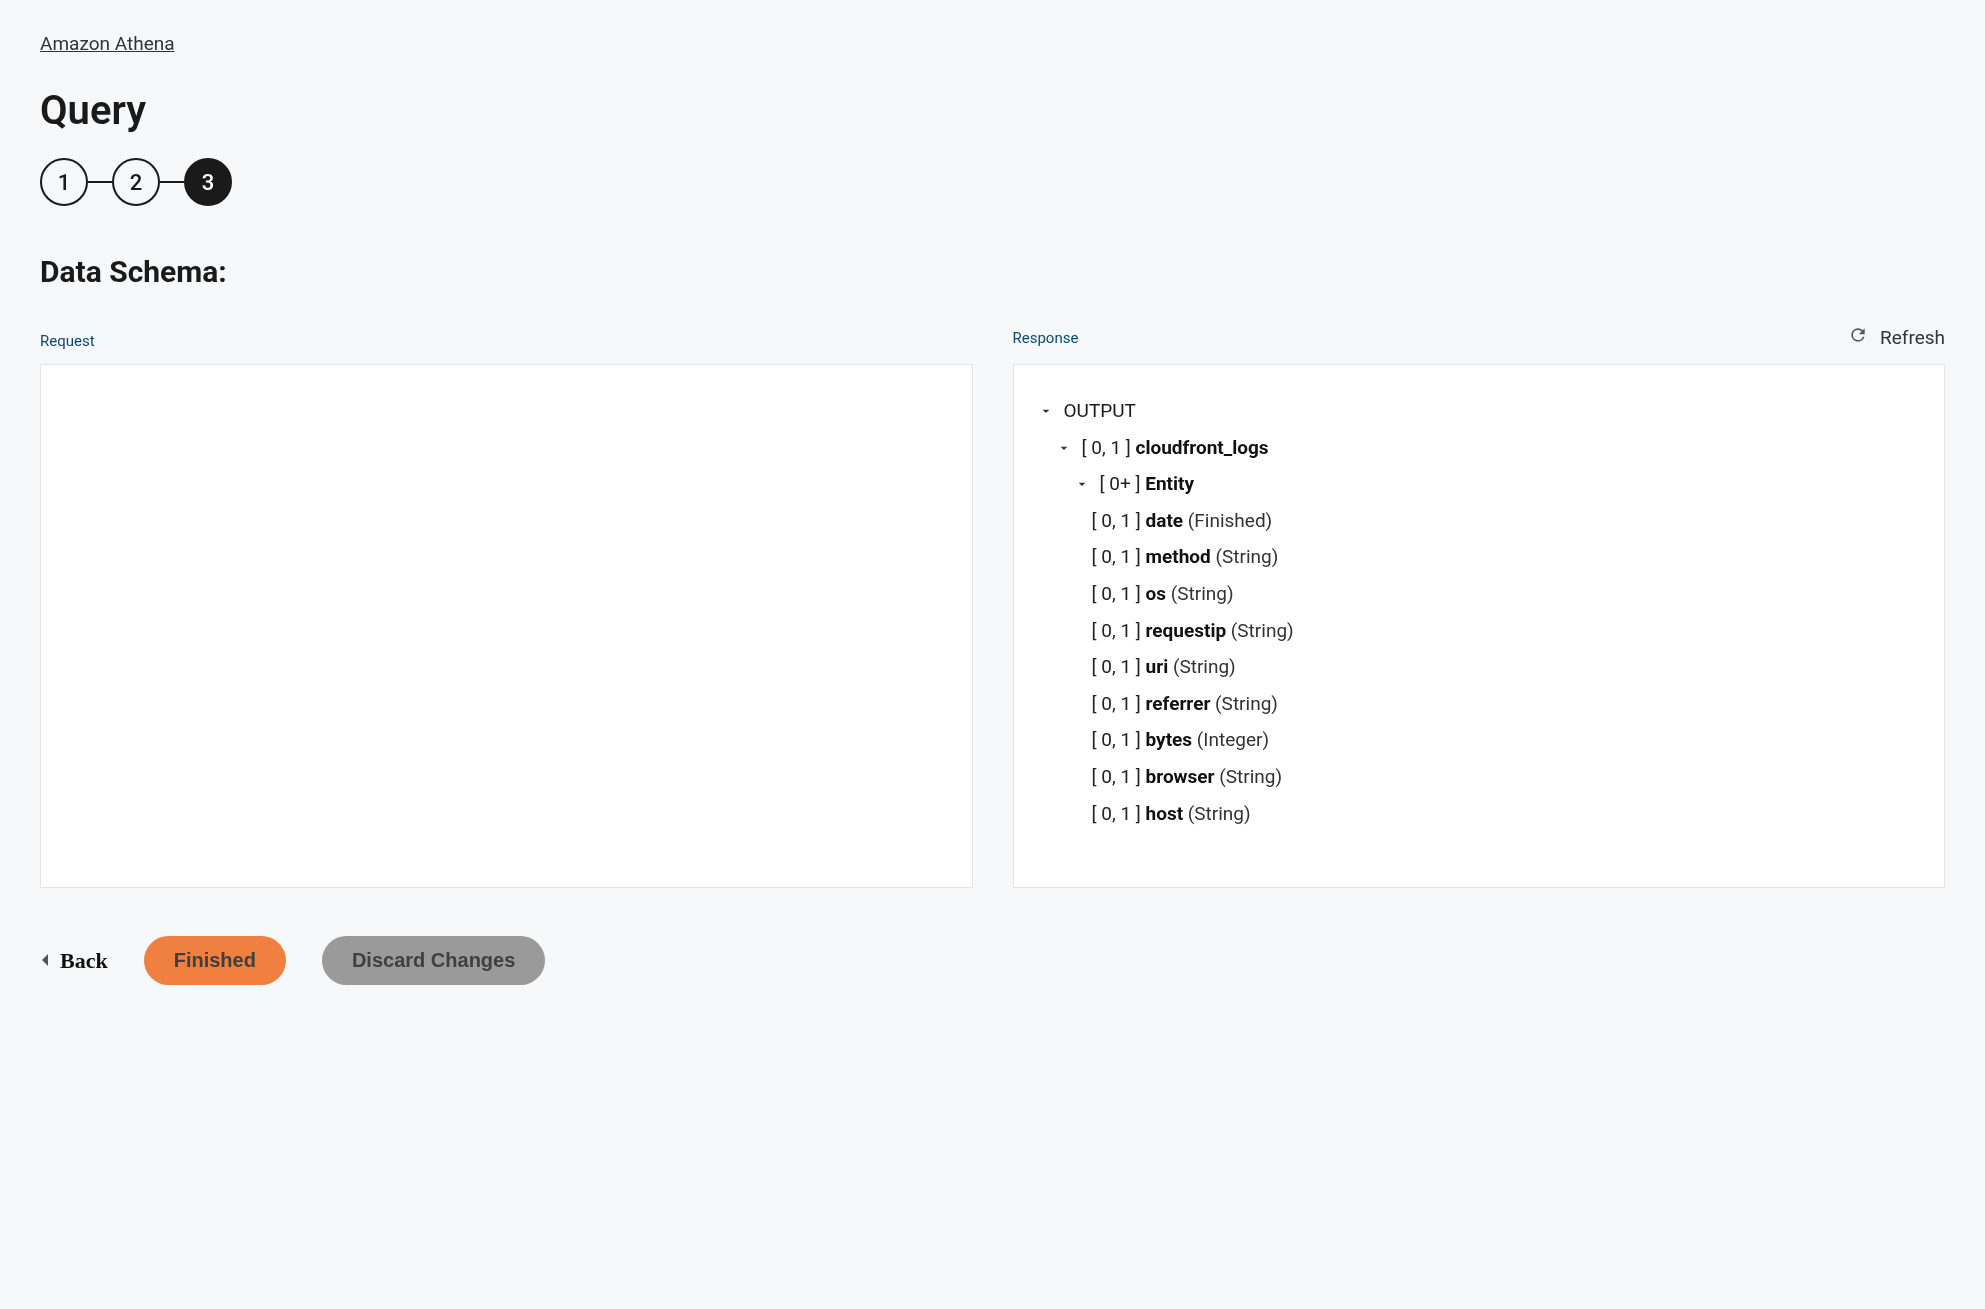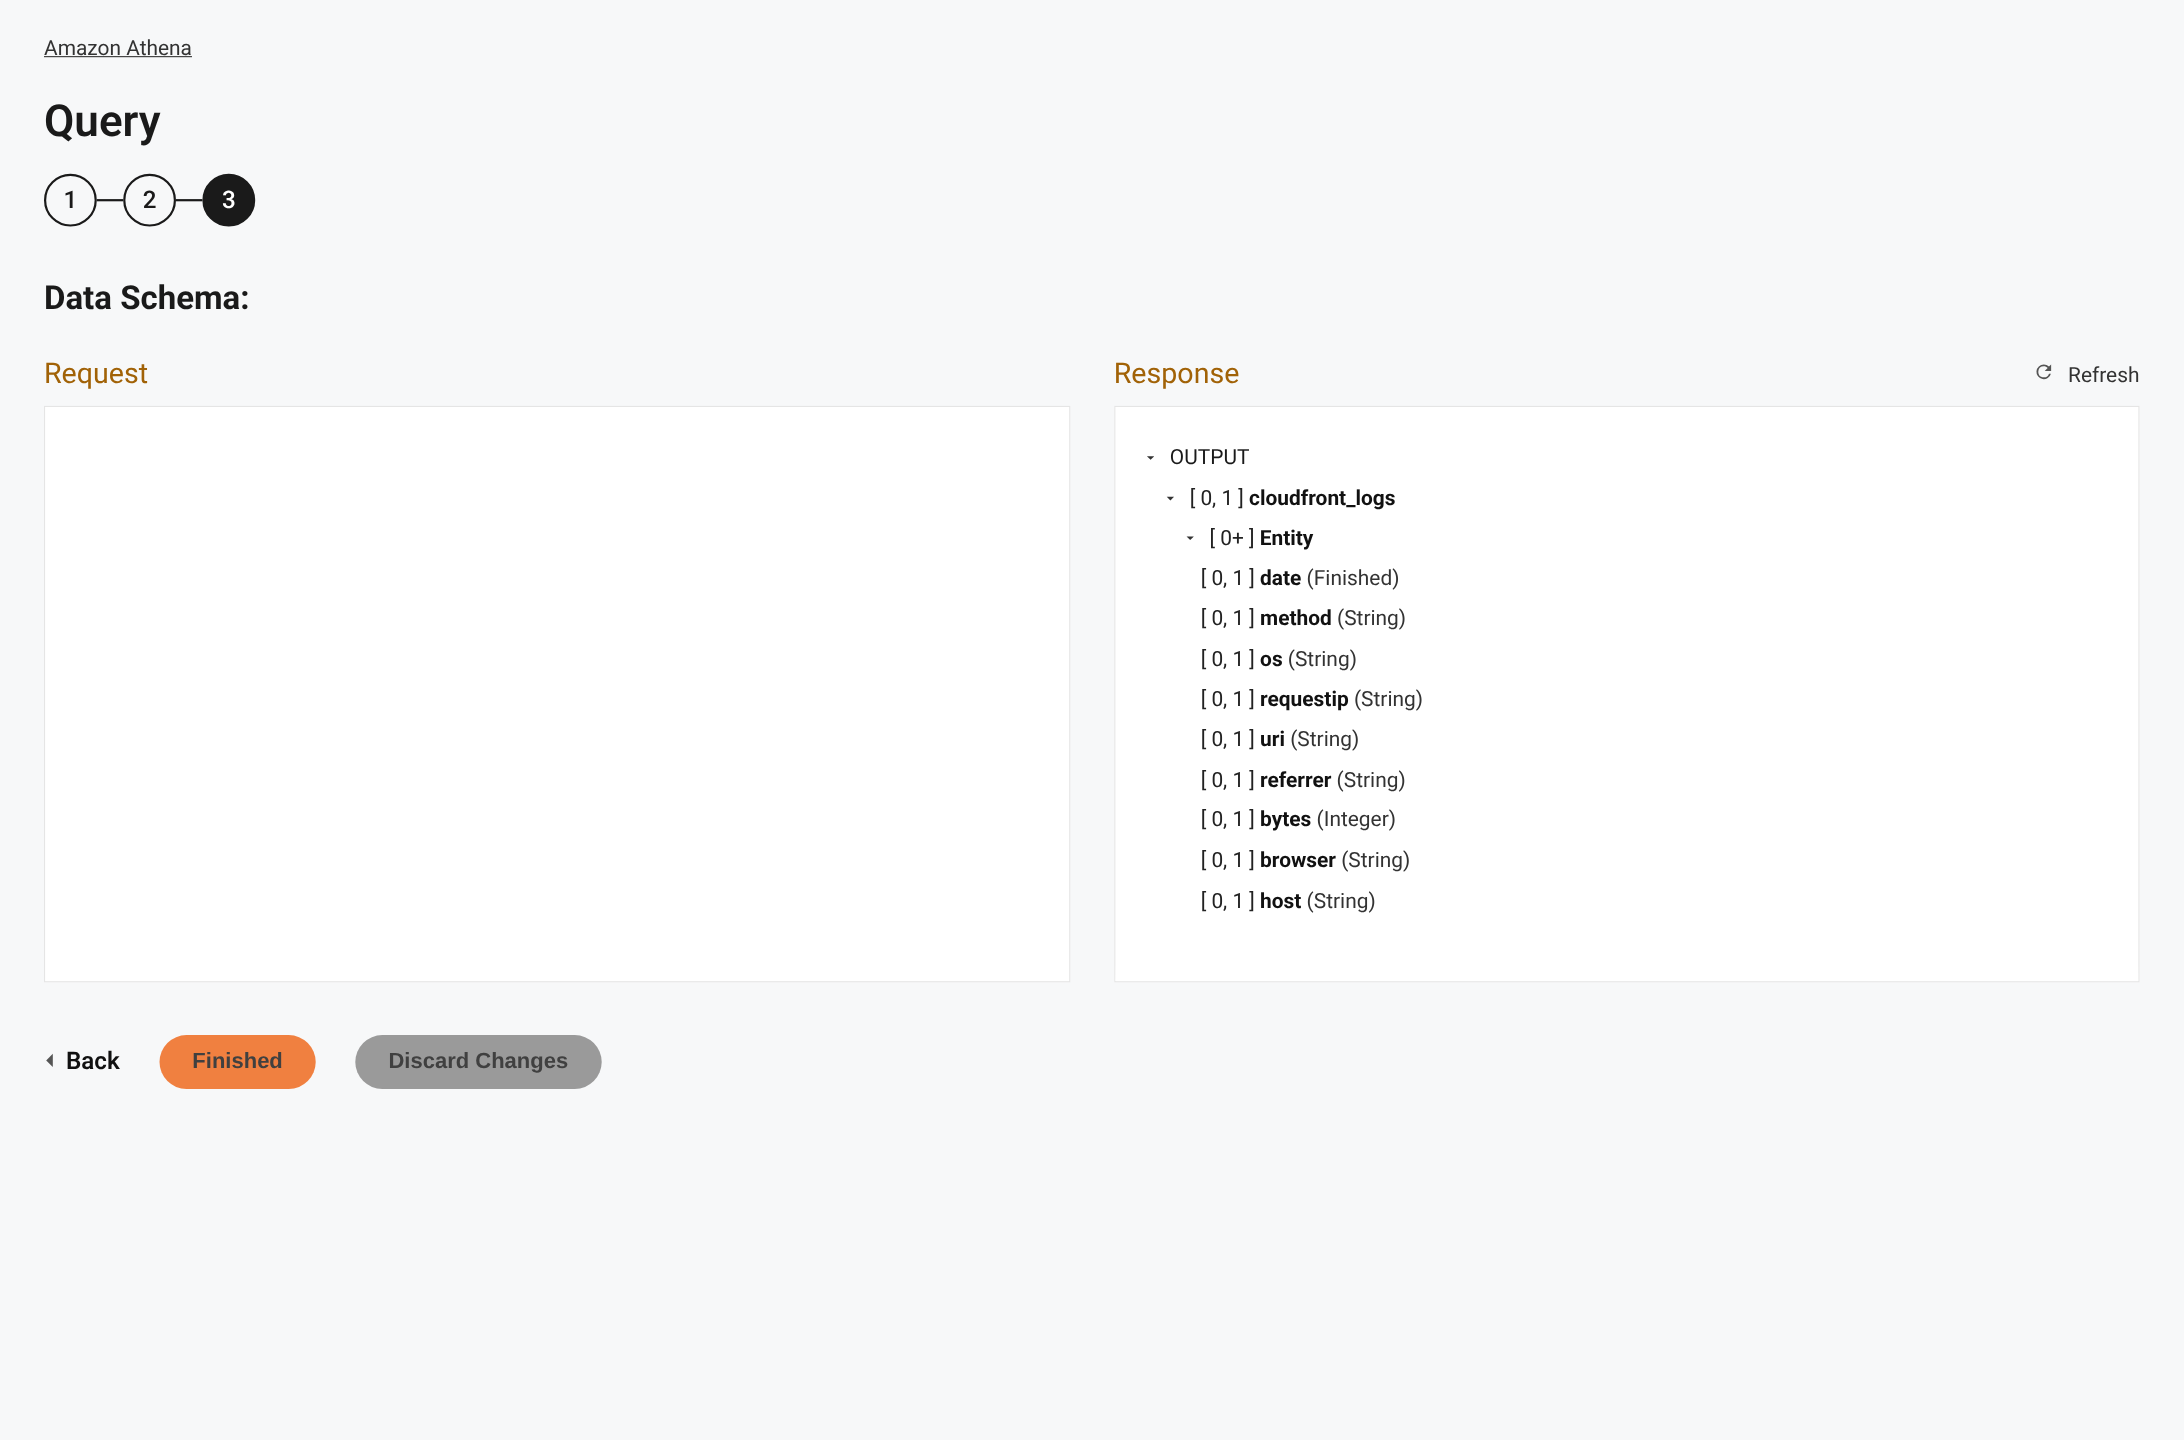--- a/index.html
+++ b/index.html
@@ -62,22 +62,22 @@
     .panel-col {
       flex: 1;
       display: flex;
       justify-content: space-between;
       align-items: center;
     }
     .panel-col:first-child {
       margin-right: 40px;
     }
     .panel-label {
-      font-size: 26px;
-      color: #a16207;
+      font-size: 15px;
+      color: #0c4a6e;
     }
     .refresh {
       display: flex;
       align-items: center;
       gap: 12px;
       cursor: pointer;
       font-size: 19px;
       color: #333;
     }
     .refresh-icon svg {
@@ -139,20 +139,21 @@
       gap: 36px;
     }
     .back {
       display: flex;
       align-items: center;
       gap: 10px;
       font-size: 22px;
       font-weight: 600;
       cursor: pointer;
       color: #111;
+      font-family: Liberation Serif, serif;
     }
     .back-caret svg { width: 10px; height: 16px; fill: #555; }
     .btn {
       border: none;
       border-radius: 999px;
       padding: 13px 30px;
       font-size: 20px;
       font-weight: 600;
       cursor: pointer;
       color: #404040;

